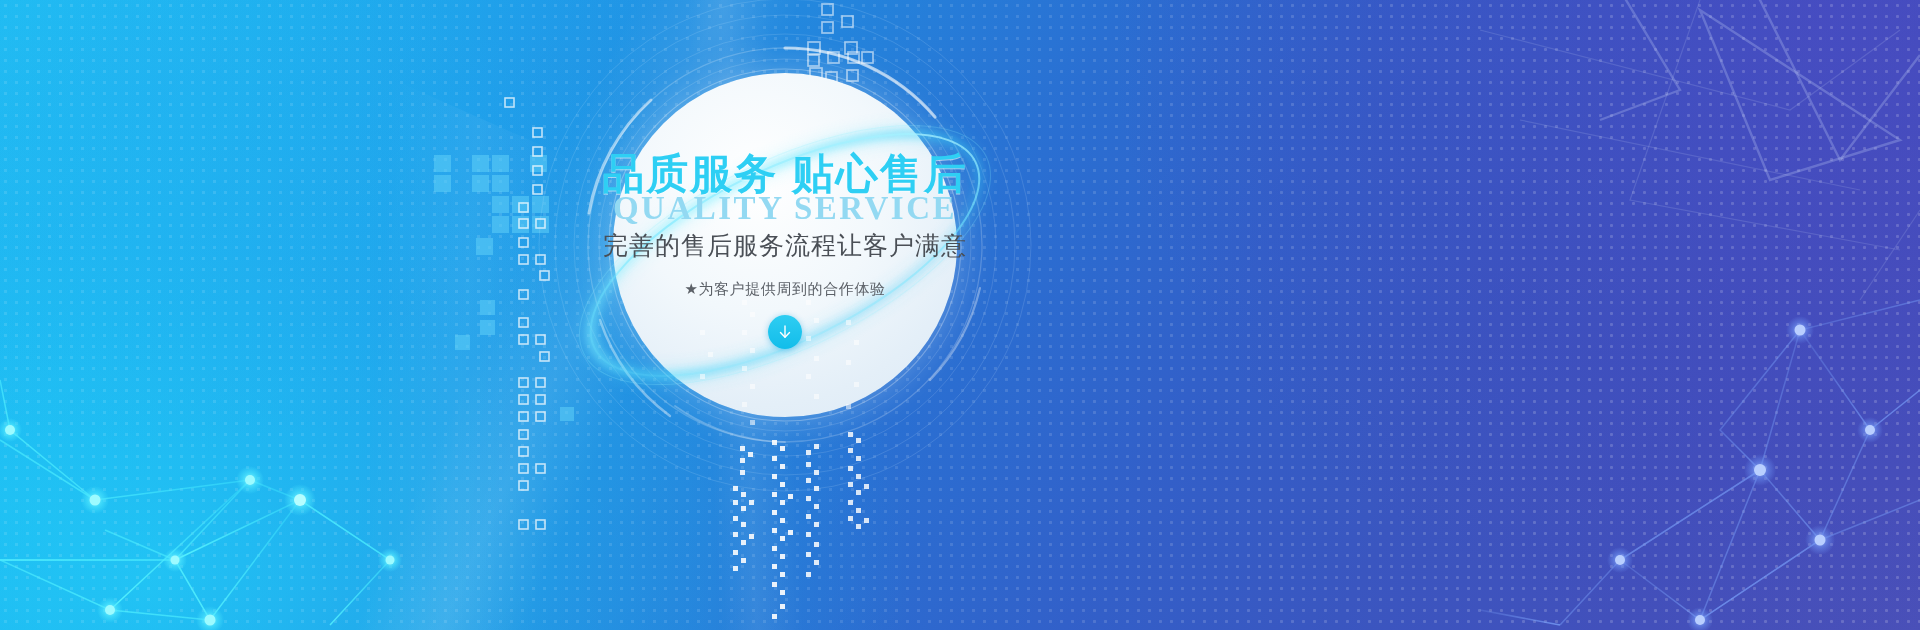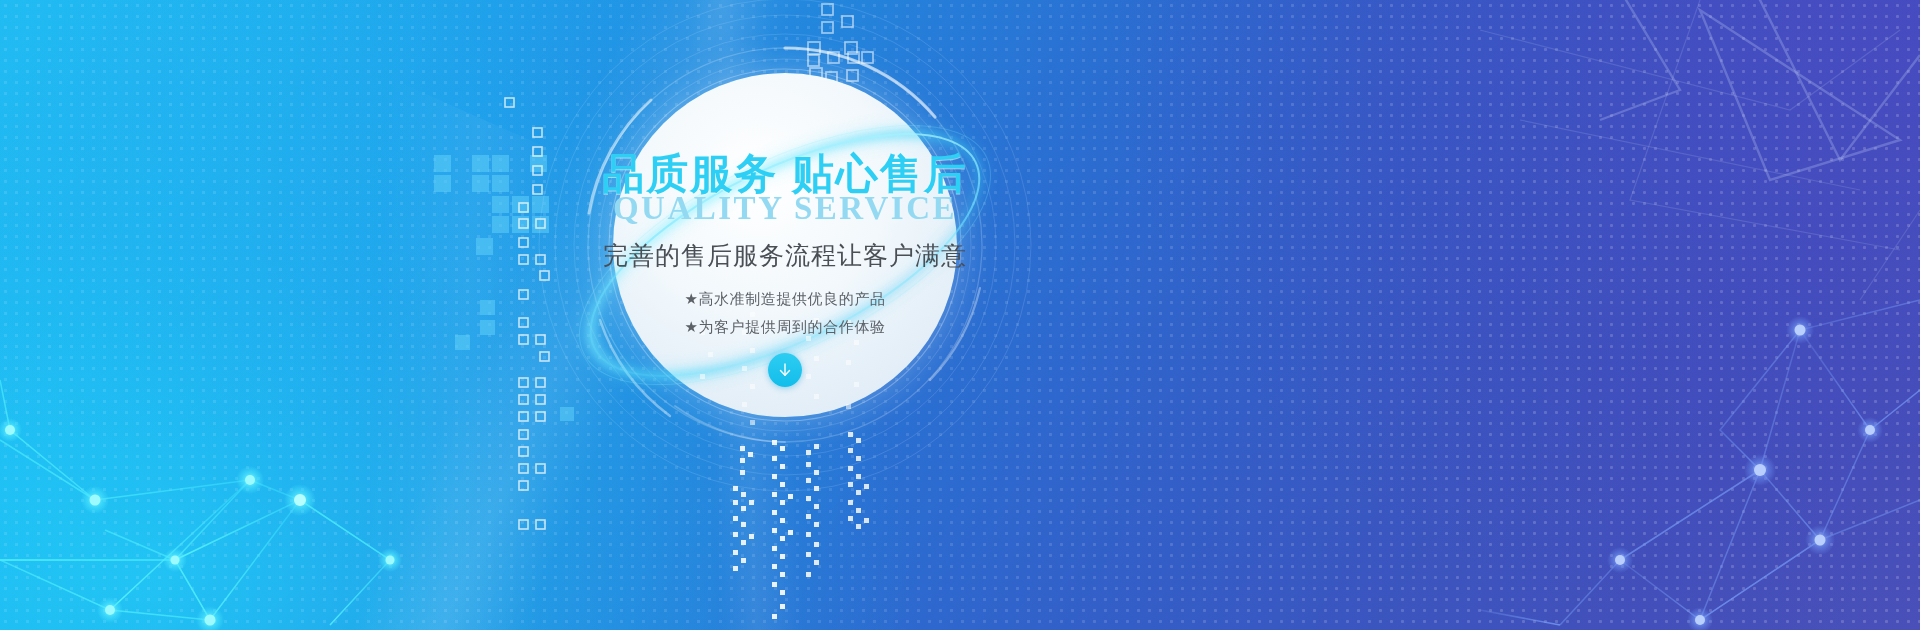--- a/index.html
+++ b/index.html
@@ -125,21 +125,21 @@
     margin-top:-6px;
     font-family:Liberation Serif, serif;
     font-size:33px;
     font-weight:bold;
     letter-spacing:2.5px;
     color:#93d9f2;
     line-height:1.05;
     white-space:nowrap;
   }
   .subtitle{
-    margin-top:14px;
+    margin-top:4px;
     font-size:25px;
     color:#4a4f56;
     letter-spacing:1px;
     font-weight:500;
     white-space:nowrap;
   }
   .bullets{
     margin-top:18px;
     display:flex;
     flex-direction:column;
@@ -524,21 +524,20 @@
 
   <div class="content">
 
     <div class="title-cn">品质服务 贴心售后</div>
 
     <div class="title-en">QUALITY SERVICE</div>
 
     <div class="subtitle">完善的售后服务流程让客户满意</div>
 
     <div class="bullets">
-      <div class="bullet">★高水准制造提供优良的产品</div>
       <div class="bullet">★为客户提供周到的合作体验</div>
     </div>
 
     <div class="scroll-btn">
       <span>
         <svg width="18" height="18" viewBox="0 0 18 18" fill="none" stroke="#ffffff" stroke-width="1.4" stroke-linecap="round" stroke-linejoin="round">
           <line x1="9" y1="3" x2="9" y2="14"></line>
           <polyline points="4.5,9.5 9,14.2 13.5,9.5"></polyline>
         </svg>
       </span>

